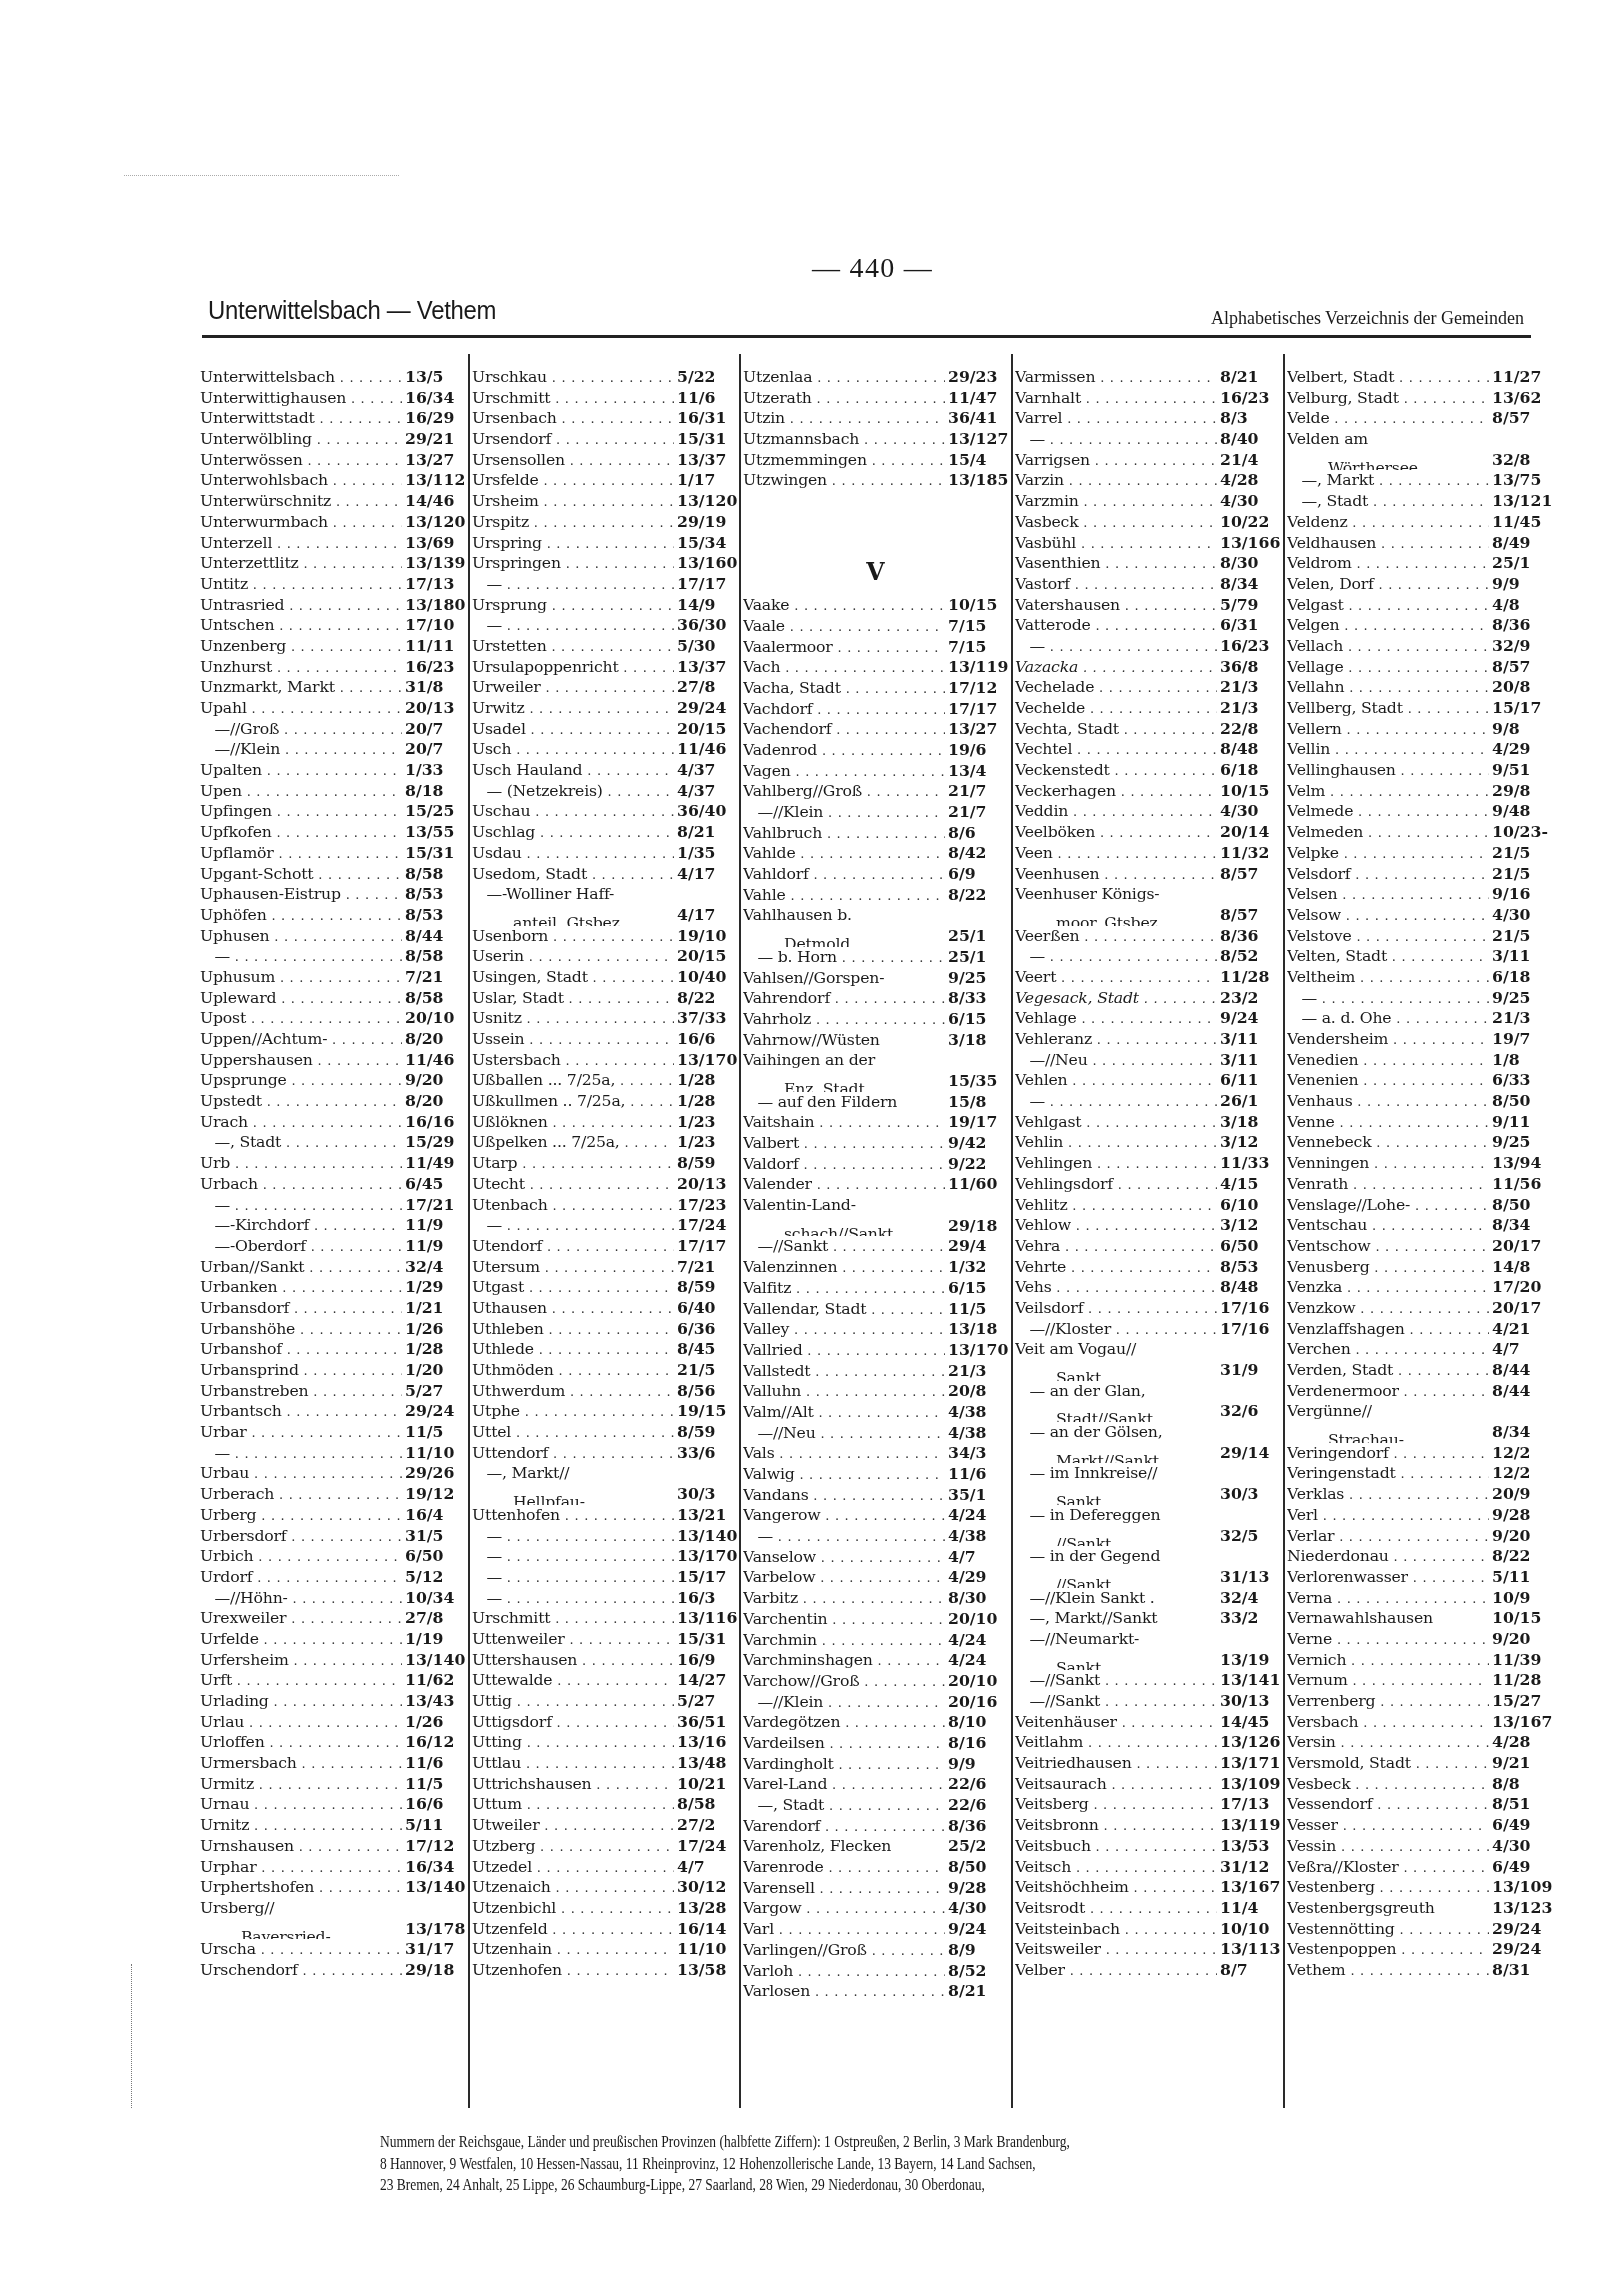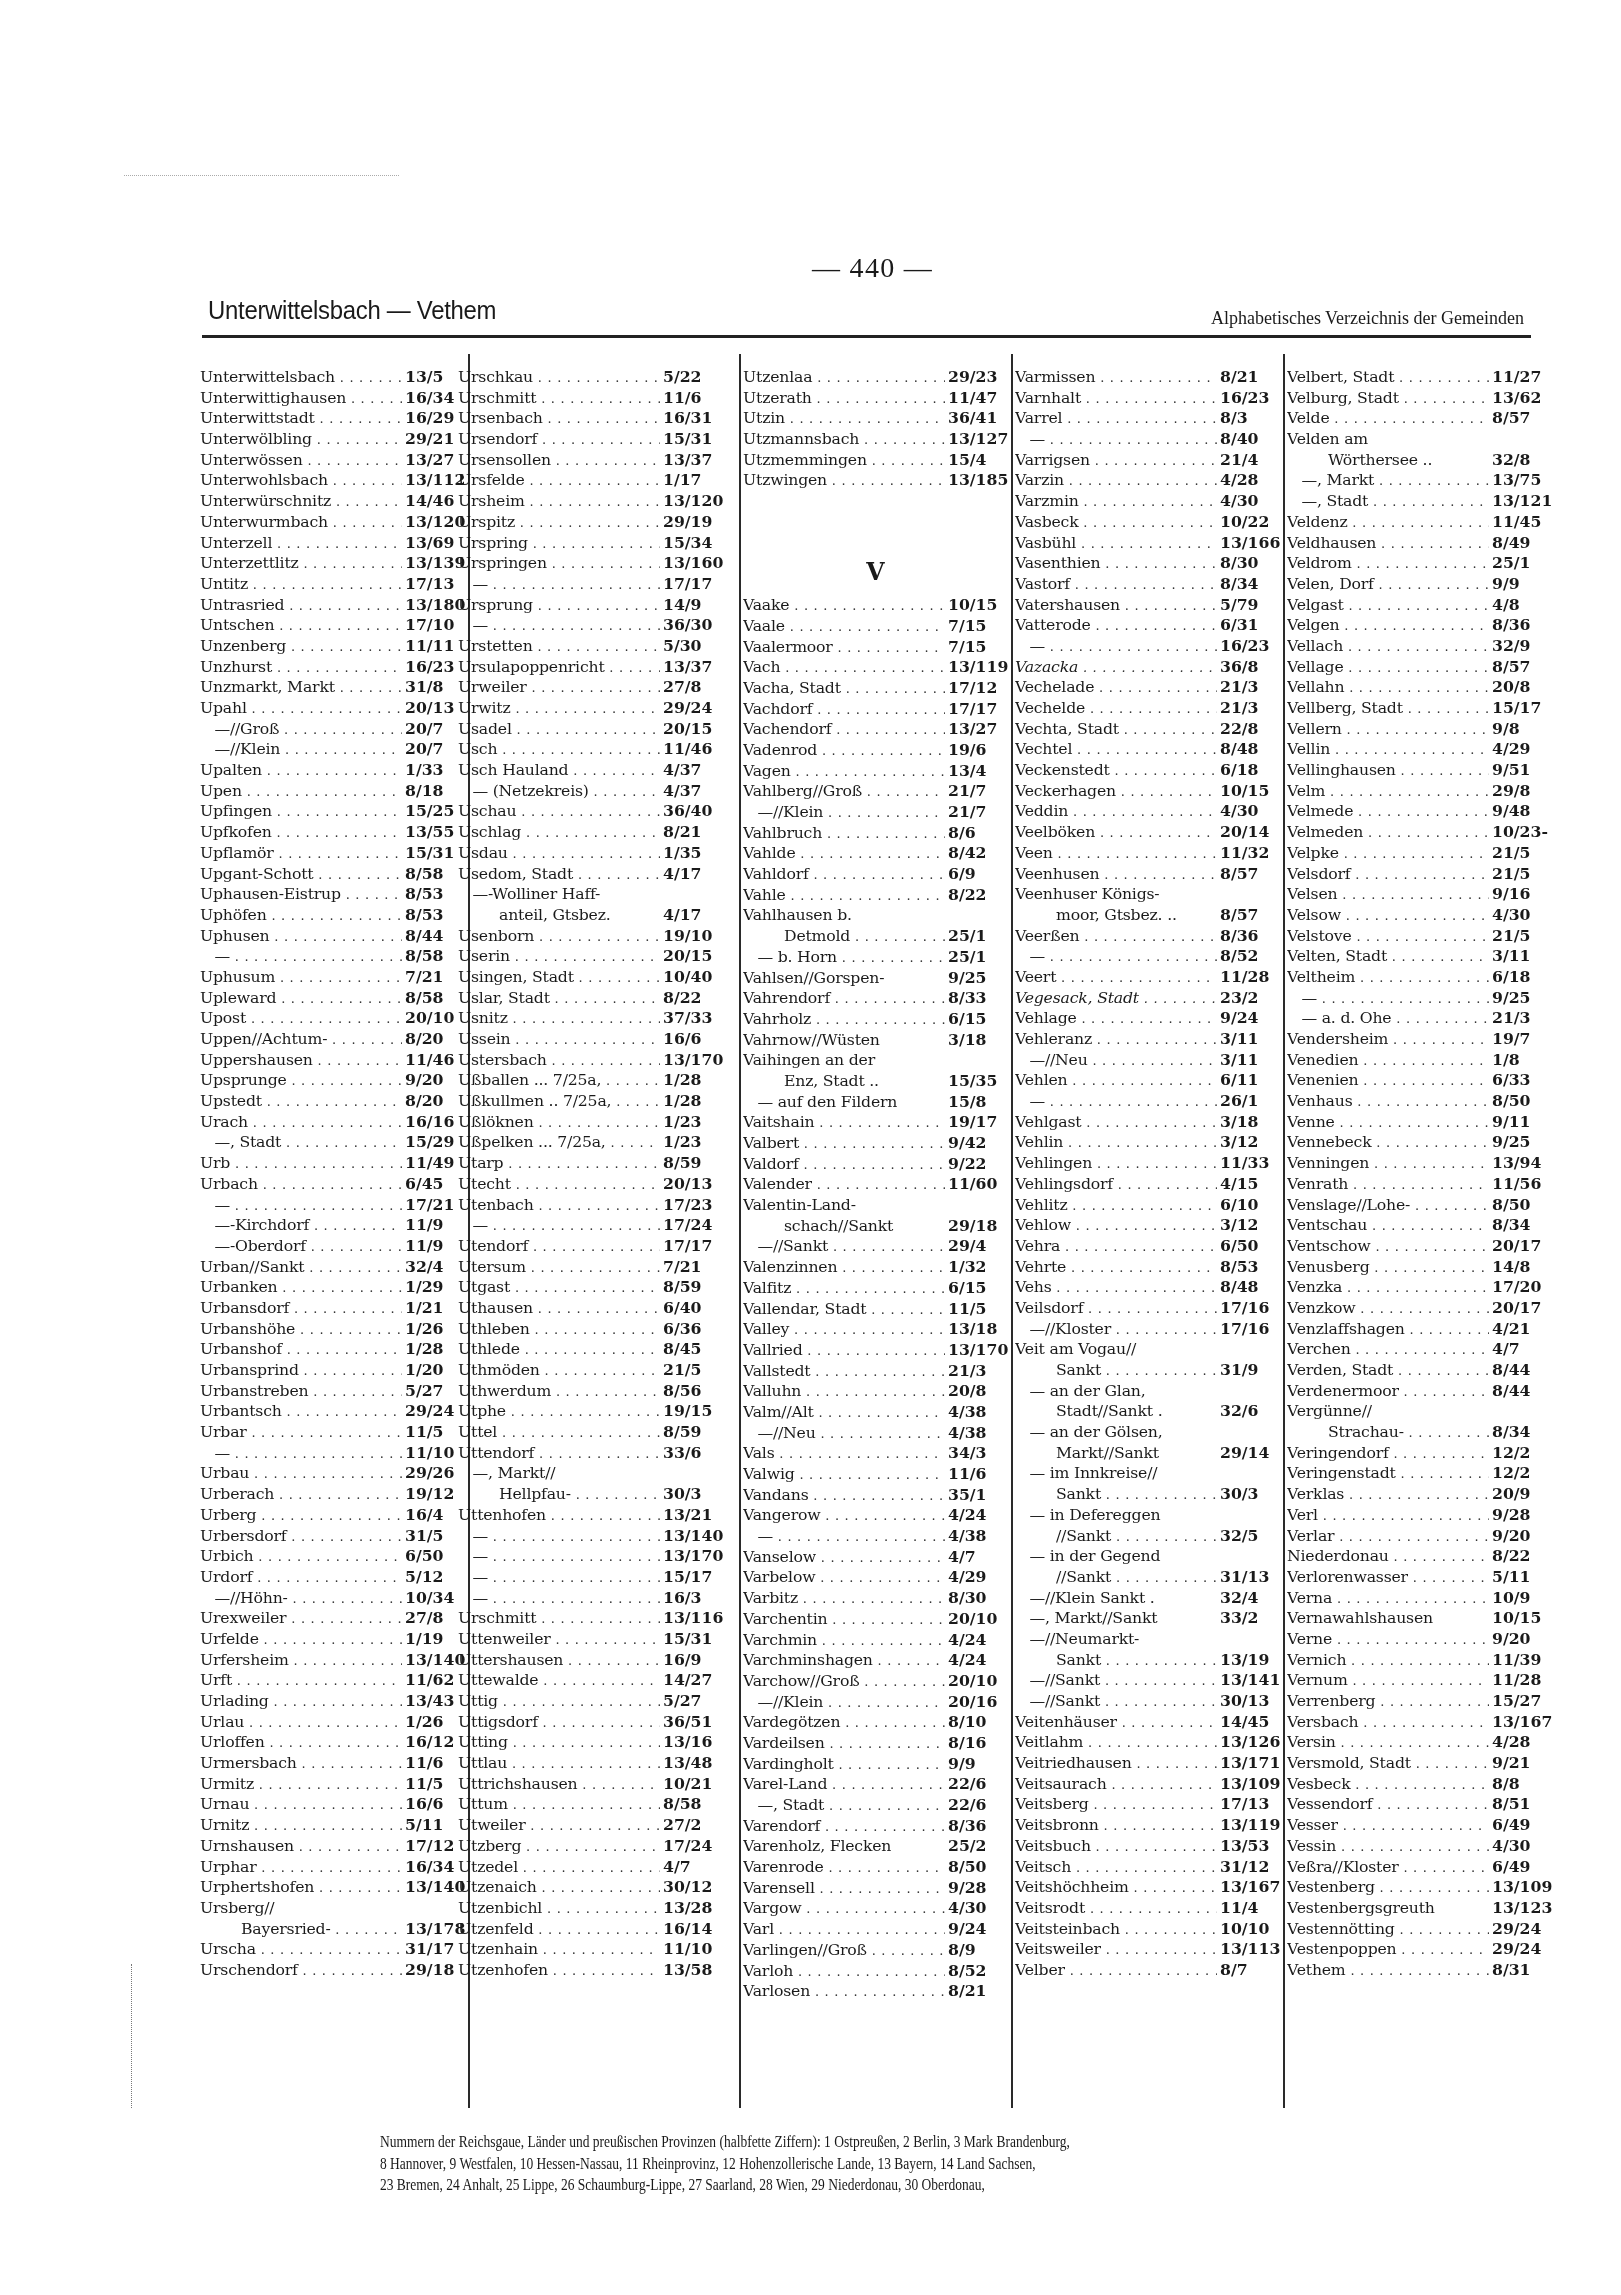--- a/index.html
+++ b/index.html
@@ -5,32 +5,32 @@
   html, body { margin: 0; padding: 0; background: #ffffff; }
   body { width: 1621px; height: 2295px; position: relative; overflow: hidden;
          font-family: "DejaVu Serif", "Liberation Serif", serif; color: #1a1a1a; }
   .pageno { position: absolute; left: 812px; top: 252px; font-size: 28px; letter-spacing: 1.3px; font-family: Liberation Serif, serif; }
   .head-left { position: absolute; left: 208px; top: 295px; font-size: 26px; font-family: "Liberation Sans", sans-serif; font-weight: normal; letter-spacing: -0.3px; transform: scaleX(0.92); transform-origin: left; }
   .head-right { position: absolute; right: 97px; top: 308px; font-size: 18px; font-family: "Liberation Serif", serif; }
   .rule { position: absolute; left: 202px; top: 335px; width: 1329px; height: 2.6px; background: #222; }
   .cols { position: absolute; left: 200px; top: 367px; width: 1355px; height: 1754px; }
   .col { position: absolute; top: 0; width: 265px; height: 1754px; }
   .col.c0 { left: 0px; }
-  .col.c1 { left: 258px; }
+  .col.c1 { left: 272px; }
   .col.c2 { left: 543px; }
   .col.c3 { left: 815px; }
   .col.c4 { left: 1087px; }
   .vline { position: absolute; top: -13px; width: 2px; height: 1754px; background: #2a2a2a; }
   .entry { position: relative; height: 20.7px; line-height: 20.7px; font-size: 16.4px; white-space: nowrap; display: flex; }
   .entry .nm { flex: 1 1 auto; overflow: hidden; position: relative; font-family: "DejaVu Serif", serif; font-size: 15.7px; letter-spacing: -0.2px; }
   .entry .nm::after { content: " . . . . . . . . . . . . . . . . . . . . . . . . . . . . . . . . . ."; color: #333; font-size: 13px; letter-spacing: 0.7px; }
   .entry.nodots .nm::after { content: ""; }
   .entry .num { flex: 0 0 auto; width: 60px; text-align: left; font-family: "DejaVu Serif", serif; font-size: 15.7px; font-weight: bold; padding-left: 2.6px; }
   .entry.ind1 .nm { padding-left: 14.4px; }
-  .entry.ind2 .nm { padding-left: 41px; }
+  .entry.ind2 .nm { padding-left: 41px; margin-top: 8px; }
   .entry.ital .nm { font-style: italic; }
   .letter { height: 65px; display: flex; align-items: flex-end; justify-content: center; font-size: 23.6px; font-weight: bold; padding-bottom: 9.2px; box-sizing: border-box; }
   .gap { height: 39px; }
   .footer { position: absolute; left: 380px; top: 2131px; width: 1178px; font-size: 15.7px; line-height: 21.6px; font-family: "Liberation Serif", serif; transform: scaleX(0.86); transform-origin: left; width: 1361px; }
   .edge-mark { position: absolute; left: 131px; top: 1964px; width: 26px; height: 144px; border-left: 1.3px dotted #777; }
   .top-mark { position: absolute; left: 124px; top: 175px; width: 275px; height: 1.3px; border-top: 1.3px dotted #aaa; }
 </style>
 </head>
 <body>
 

